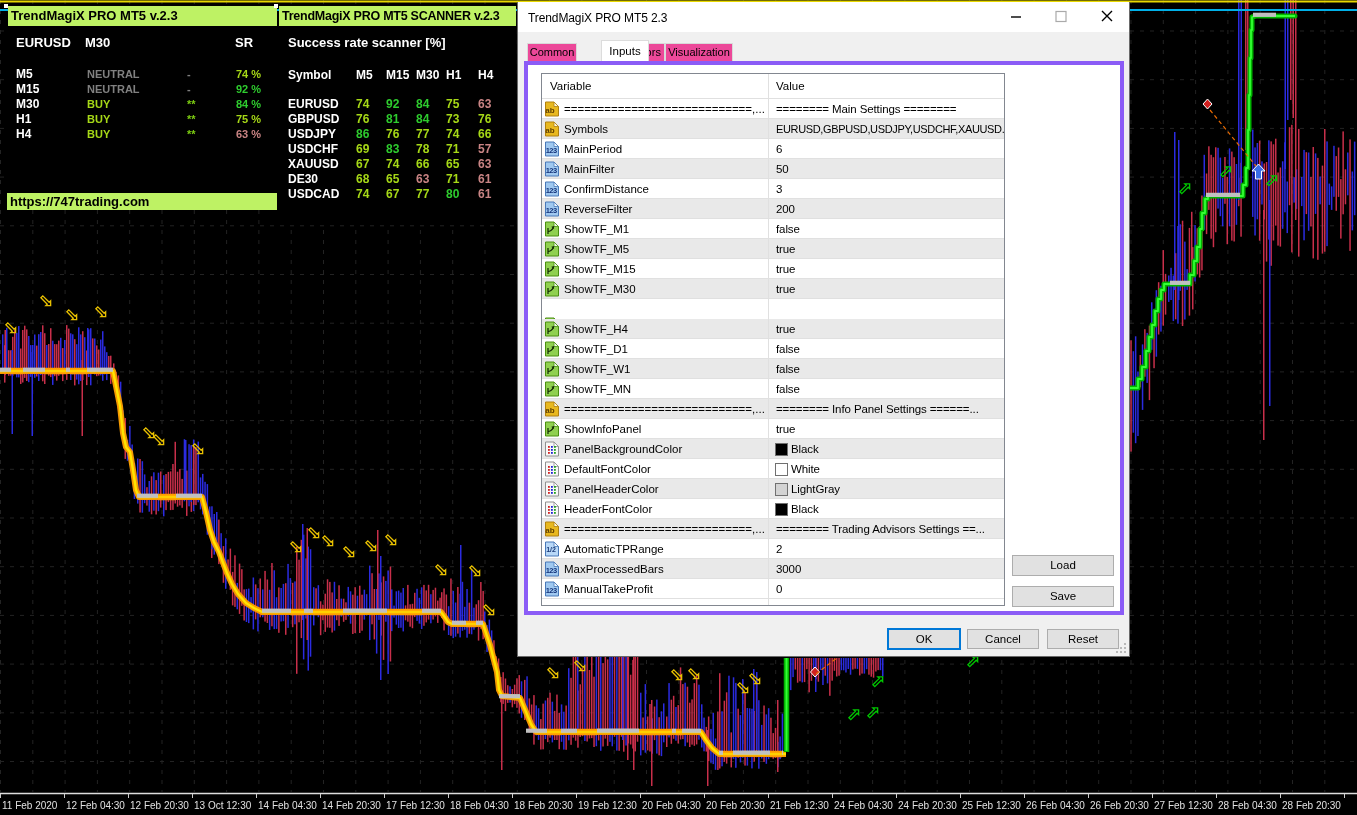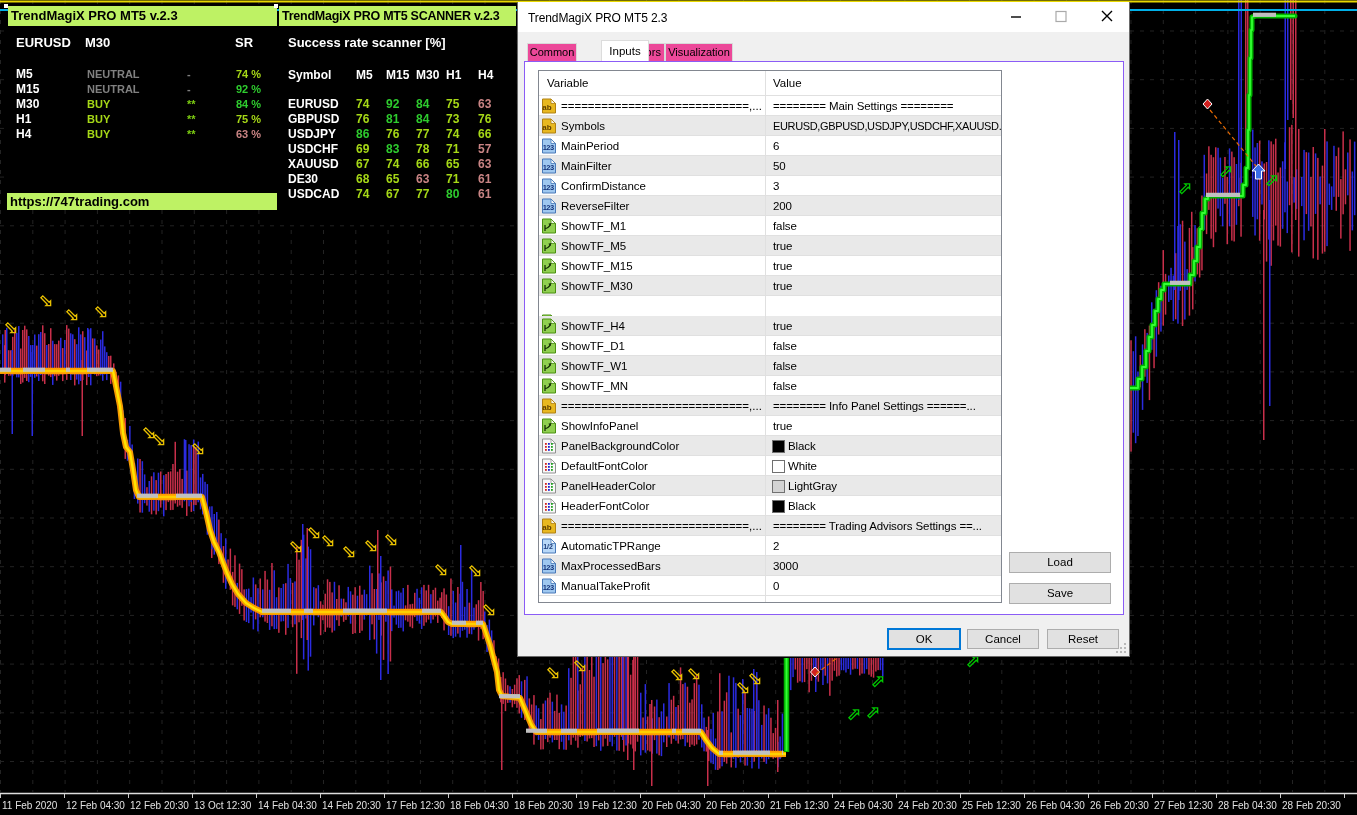--- a/index.html
+++ b/index.html
@@ -31,21 +31,21 @@
 
 #dlg { position:absolute; left:517px; top:2px; width:613px; height:655px;
   background:#f0f0f0; border:1px solid #6a6a6a; border-top:none; font-size:11.5px; color:#000; }
 #titlebar { position:absolute; left:0; top:0; width:100%; height:30px; background:#fff; }
 #title { position:absolute; left:10px; top:9px; font-size:12px; letter-spacing:-0.1px; }
 #winbtns { position:absolute; right:8px; top:0; }
 .tab { position:absolute; top:41px; height:18px; line-height:17px; text-align:center;
   background:#ec4899; border:1px solid #d9d9d9; border-bottom:none; font-size:11px; }
 .tab.active { top:38px; height:21px; line-height:20px; background:#fff; z-index:3; border-color:#dcdcdc; font-size:11.5px; }
 #page { position:absolute; left:6px; top:59px; width:600px; height:554px; background:#fff;
-  border:1px solid #8b5cf6; z-index:2; }
+  border:4px solid #8b5cf6; z-index:2; }
 #tbl { position:absolute; left:13px; top:8px; width:464px; height:533px; background:#fff;
   border:1px solid #828790; }
 #thead { position:absolute; left:0; top:0; width:100%; height:25px; line-height:25px;
   border-bottom:1px solid #e0e0e0; }
 #tdiv { position:absolute; left:226px; top:0; width:1px; height:100%; background:#e0e0e0; }
 .trow { position:absolute; left:0; width:100%; height:20px; line-height:20px; border-bottom:1px solid #e0e0e0; }
 .trow.odd { background:#e9e9e9; }
 .vcell { position:absolute; left:0; top:0; width:226px; height:20px; overflow:hidden; white-space:nowrap; }
 .lcell { position:absolute; left:227px; top:0; width:236px; height:20px; overflow:hidden; white-space:nowrap; letter-spacing:-0.1px; }
 .ric { position:absolute; left:2px; top:2px; }

